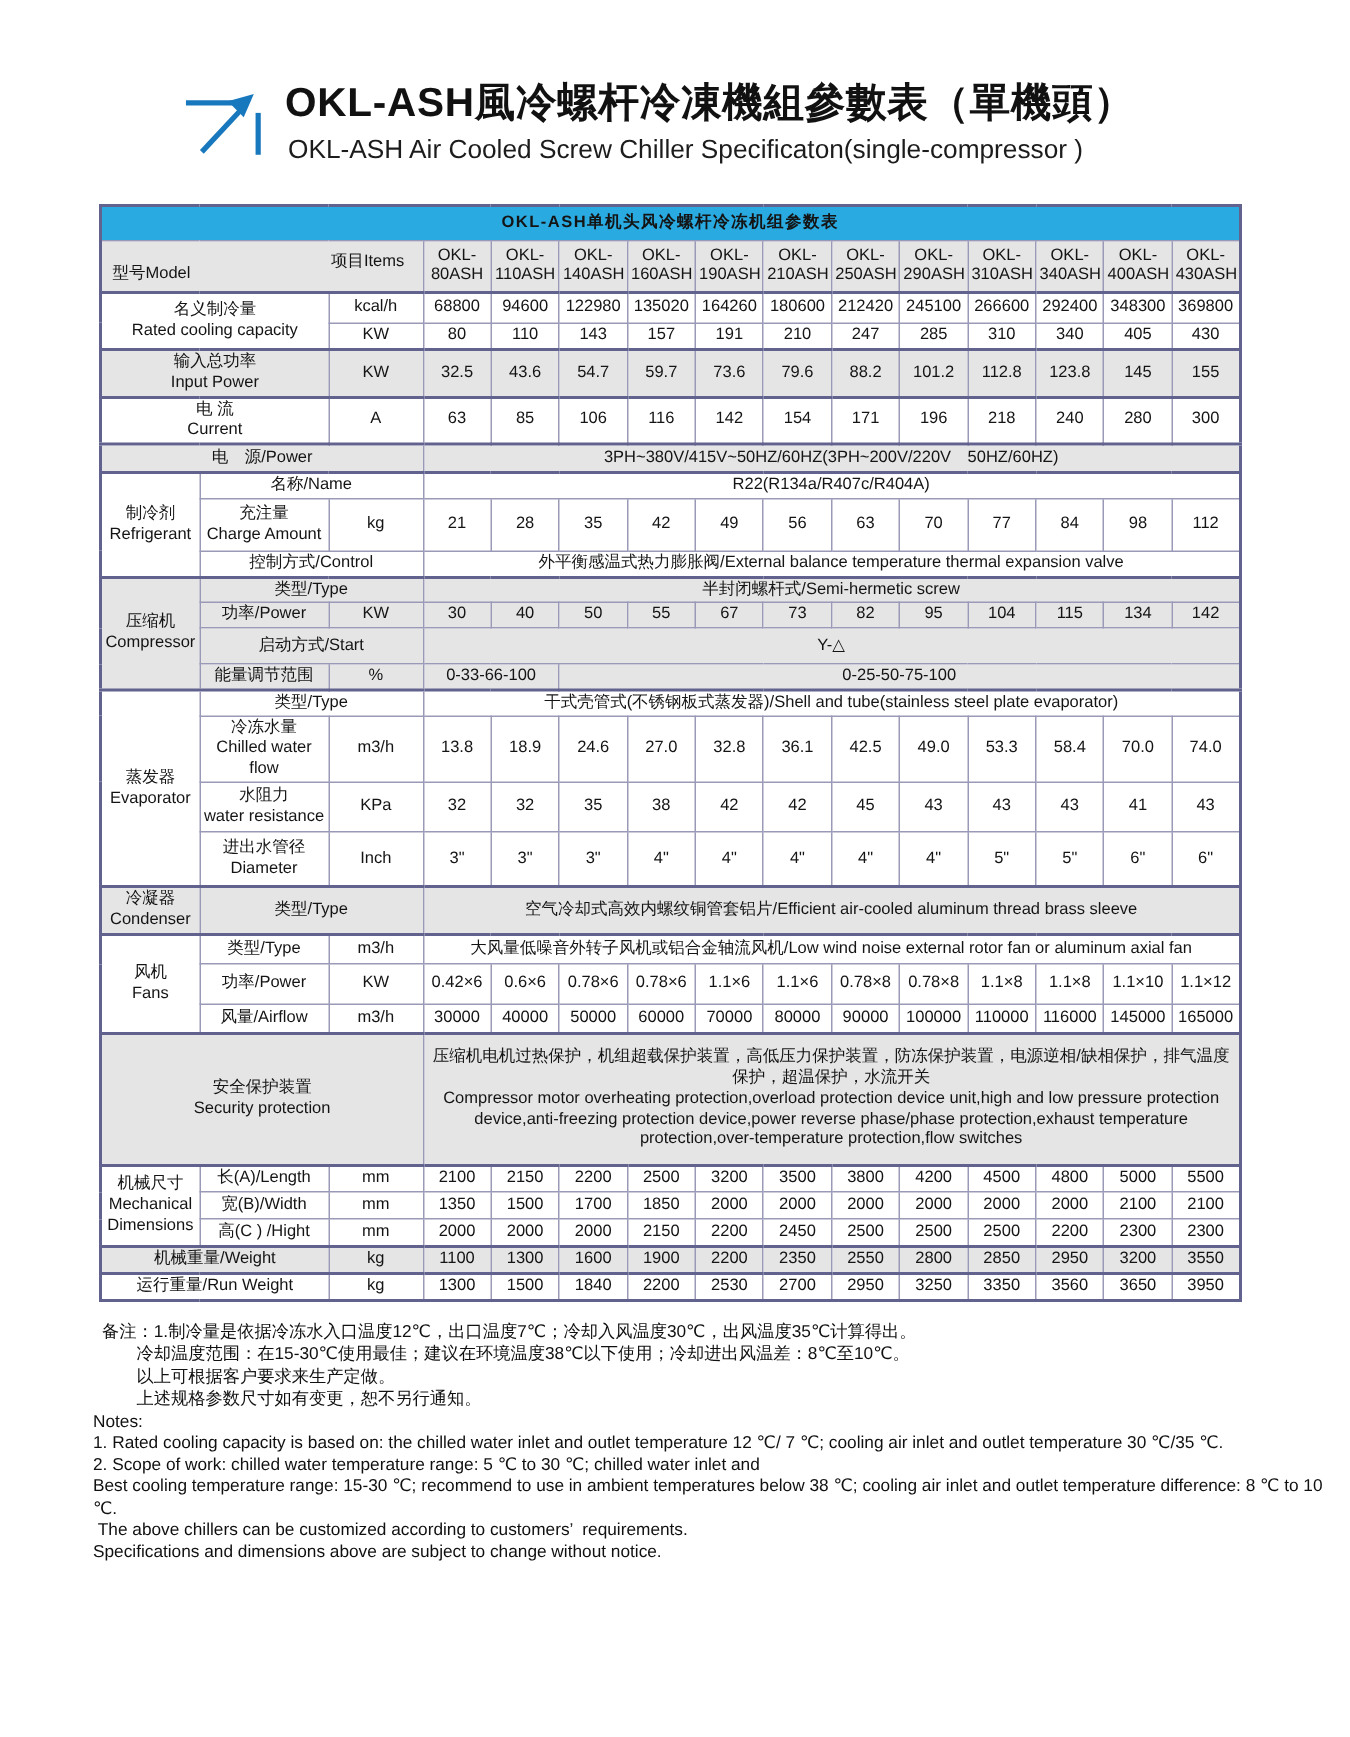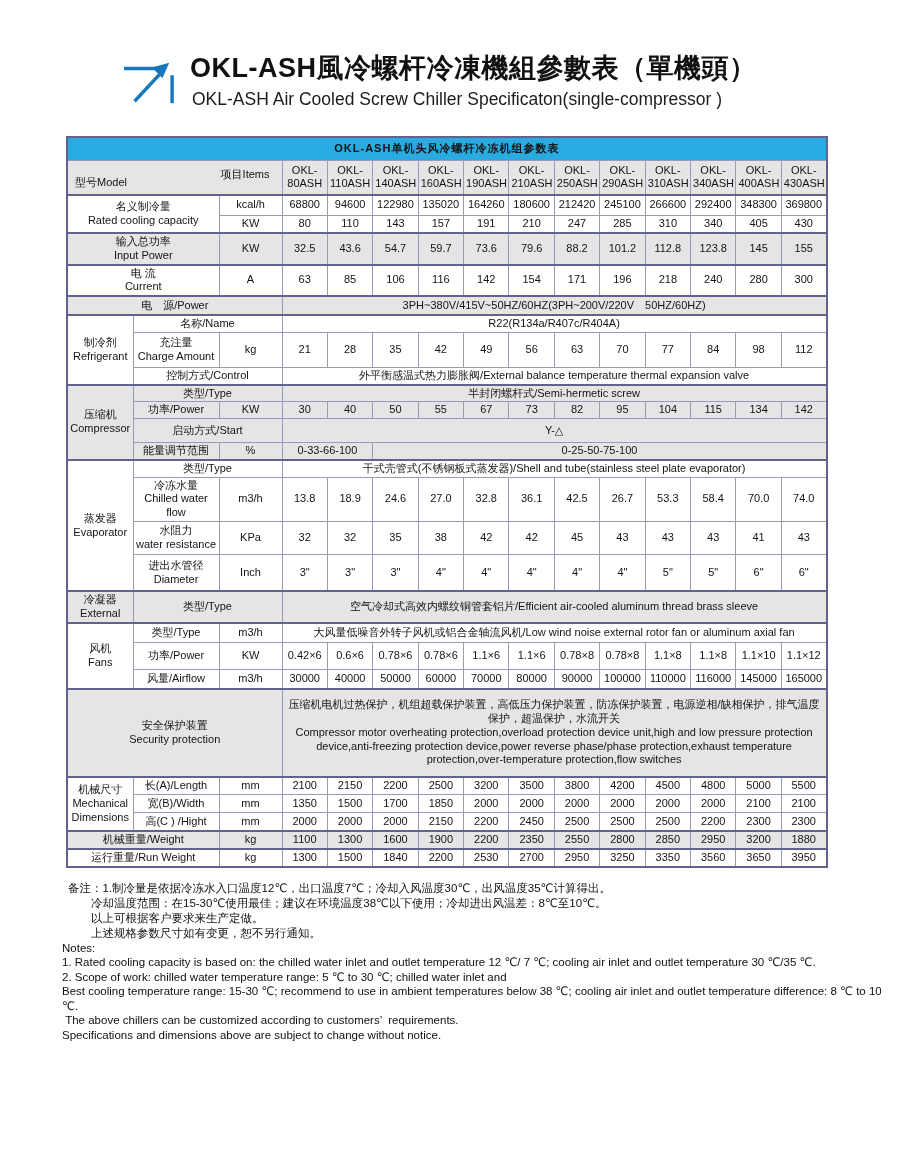--- a/index.html
+++ b/index.html
@@ -238,21 +238,21 @@
         <td class="lbl">冷冻水量
 Chilled water flow</td>
         <td class="unit">m3/h</td>
         <td class="val">13.8</td>
         <td class="val">18.9</td>
         <td class="val">24.6</td>
         <td class="val">27.0</td>
         <td class="val">32.8</td>
         <td class="val">36.1</td>
         <td class="val">42.5</td>
-        <td class="val">26.7</td>
+        <td class="val">49.0</td>
         <td class="val">53.3</td>
         <td class="val">58.4</td>
         <td class="val">70.0</td>
         <td class="val">74.0</td>
       </tr>
       <tr class="w" style="height: 33px;">
         <td class="lbl">水阻力
 water resistance</td>
         <td class="unit">KPa</td>
         <td class="val">32</td>
@@ -280,21 +280,21 @@
         <td class="val">4"</td>
         <td class="val">4"</td>
         <td class="val">4"</td>
         <td class="val">5"</td>
         <td class="val">5"</td>
         <td class="val">6"</td>
         <td class="val">6"</td>
       </tr>
       <tr class="g top" style="height: 30px;">
         <td class="cat">冷凝器
-External</td>
+Condenser</td>
         <td colspan="2" class="lbl">类型/Type</td>
         <td colspan="12" class="span">空气冷却式高效内螺纹铜管套铝片/Efficient air-cooled aluminum thread brass sleeve</td>
       </tr>
       <tr class="w top" style="height: 20px;">
         <td rowspan="3" class="cat">风机
 Fans</td>
         <td class="lbl">类型/Type</td>
         <td class="unit">m3/h</td>
         <td colspan="12" class="span">大风量低噪音外转子风机或铝合金轴流风机/Low wind noise external rotor fan or aluminum axial fan</td>
       </tr>
@@ -394,21 +394,21 @@
         <td class="val">1300</td>
         <td class="val">1600</td>
         <td class="val">1900</td>
         <td class="val">2200</td>
         <td class="val">2350</td>
         <td class="val">2550</td>
         <td class="val">2800</td>
         <td class="val">2850</td>
         <td class="val">2950</td>
         <td class="val">3200</td>
-        <td class="val">1880</td>
+        <td class="val">3550</td>
       </tr>
       <tr class="w top" style="height: 18px;">
         <td colspan="2" class="lbl">运行重量/Run Weight</td>
         <td class="unit">kg</td>
         <td class="val">1300</td>
         <td class="val">1500</td>
         <td class="val">1840</td>
         <td class="val">2200</td>
         <td class="val">2530</td>
         <td class="val">2700</td>

